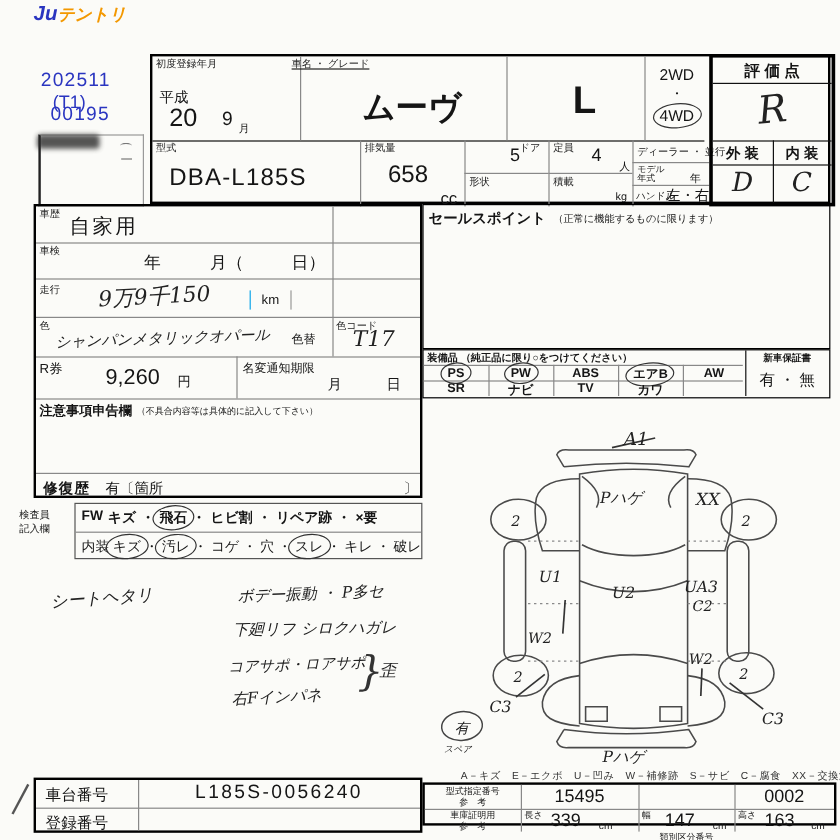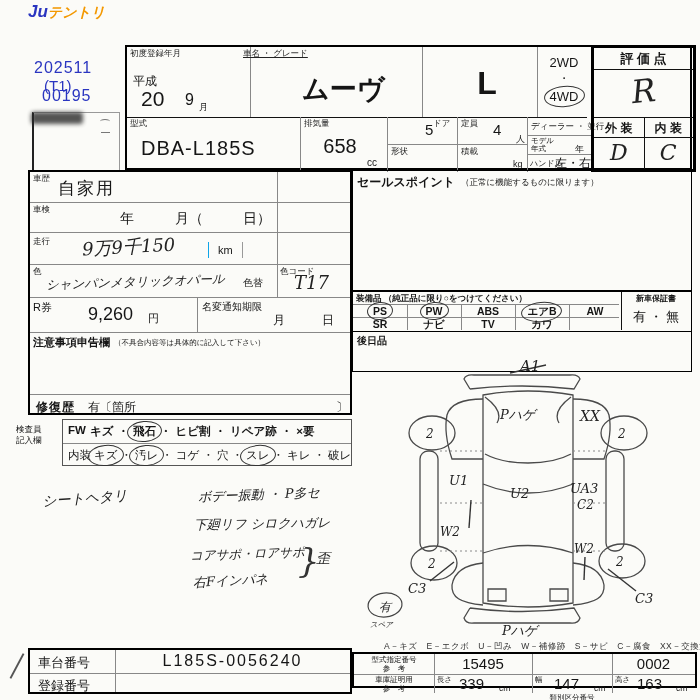--- a/index.html
+++ b/index.html
@@ -66,21 +66,21 @@
 
     <div class="abs" style="left:412px; top:8px; width:50px; text-align:center; font-size:13px;">2WD</div>
     <div class="abs" style="left:412px; top:24px; width:50px; text-align:center; font-size:11px;">・</div>
     <div class="abs" style="left:412px; top:42px; width:50px; text-align:center; font-size:13px;"><span class="oval">4WD</span></div>
 
     <div class="cell-label" style="top:71px;">型式</div>
     <div class="abs" style="left:14px; top:90px; font-size:20px; letter-spacing:1px;">DBA-L185S</div>
 
     <div class="cell-label" style="left:177px; top:71px;">排気量</div>
     <div class="abs" style="left:183px; top:88px; width:60px; text-align:center; font-size:20px;">658</div>
-    <div class="abs" style="left:240px; top:110px; font-size:10px;text-align:center;">cc</div>
+    <div class="abs" style="left:240px; top:110px; font-size:14px;text-align:center;">cc</div>
 
     <div class="cell-label" style="left:264px; top:71px;margin-left:42px;">ドア</div>
     <div class="abs" style="left:298px; top:74px; font-size:15px;">5</div>
     <div class="sep-h" style="top:97px; left:260px; width:70px; right:auto;"></div>
     <div class="cell-label" style="left:264px; top:99px;">形状</div>
 
     <div class="cell-label" style="left:334px; top:71px;">定員</div>
     <div class="abs" style="left:366px; top:74px; font-size:15px;">4</div>
     <div class="abs" style="left:389px; top:86px; font-size:9px;">人</div>
     <div class="sep-h" style="top:97px; left:330px; width:70px; right:auto;"></div>
@@ -222,23 +222,20 @@
 
     <div class="abs" style="left:0; top:26px; width:54px; text-align:center; font-size:10.5px; font-weight:bold;">SR</div>
     <div class="abs" style="left:54px; top:26px; width:54px; text-align:center; font-size:10.5px; font-weight:bold;">ナビ</div>
     <div class="abs" style="left:108px; top:26px; width:54px; text-align:center; font-size:10.5px; font-weight:bold;">TV</div>
     <div class="abs" style="left:162px; top:26px; width:54px; text-align:center; font-size:10.5px; font-weight:bold;">カワ</div>
 
     <div class="abs" style="left:268px; top:1px; width:70px; text-align:center; font-size:8px; font-weight:bold;">新車保証書</div>
     <div class="abs" style="left:268px; top:16px; width:70px; text-align:center; font-size:13px;">有 ・ 無</div>
   </div>
 
-  <div class="abs" style="left:352px; top:332px; width:340px; height:40px; border:1.5px solid #000; border-top:none;">
-    <span class="abs" style="left:4px; top:2px; font-size:10px; font-weight:bold;">後日品</span>
-  </div>
 
   <svg class="abs" style="left:352px; top:353px;" width="340" height="286" viewBox="0 0 340 286">
     <g stroke="#4a4a4a" stroke-width="1.3" fill="none">
 
       <path d="M118,36 L112,26 Q114,21 122,22 L218,22 Q226,21 228,26 L222,36 Q170,30 118,36"></path>
 
       <path d="M131,42 Q176,34 221,42 L221,250 Q176,258 131,250 Z"></path>
 
       <path d="M133,44 Q152,58 145,70 M219,44 Q200,58 207,70"></path>
 

